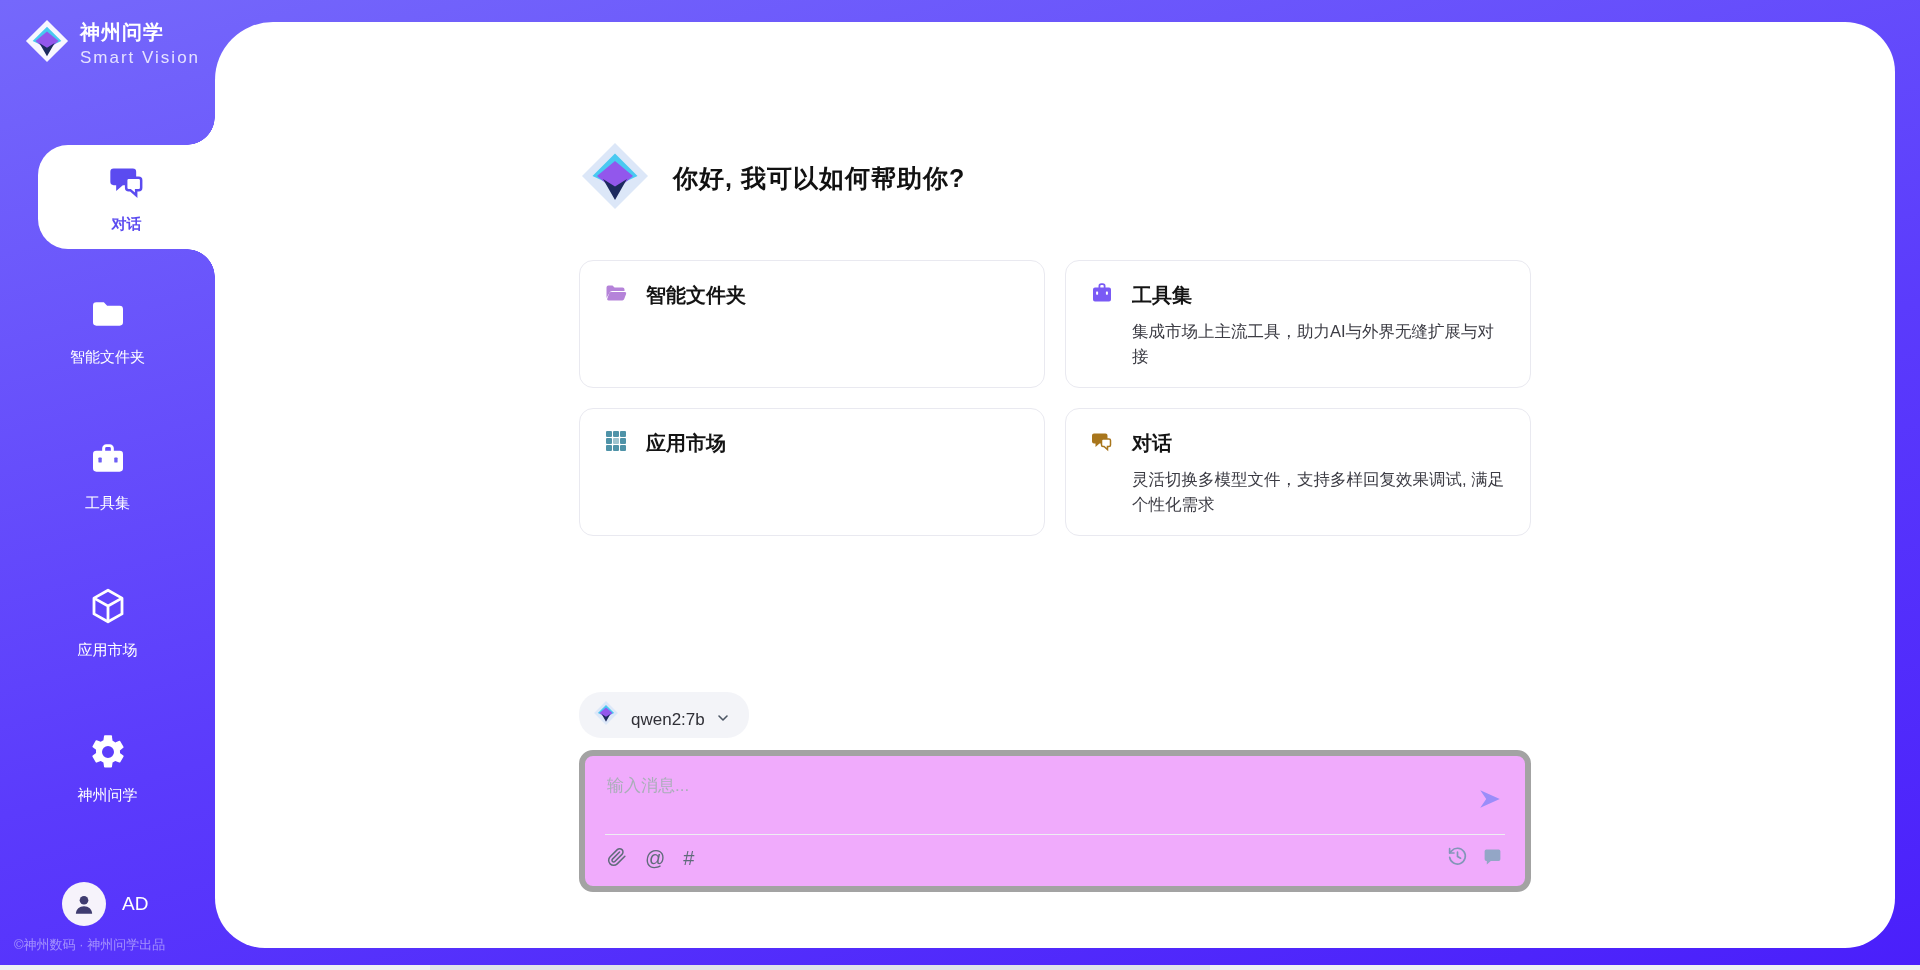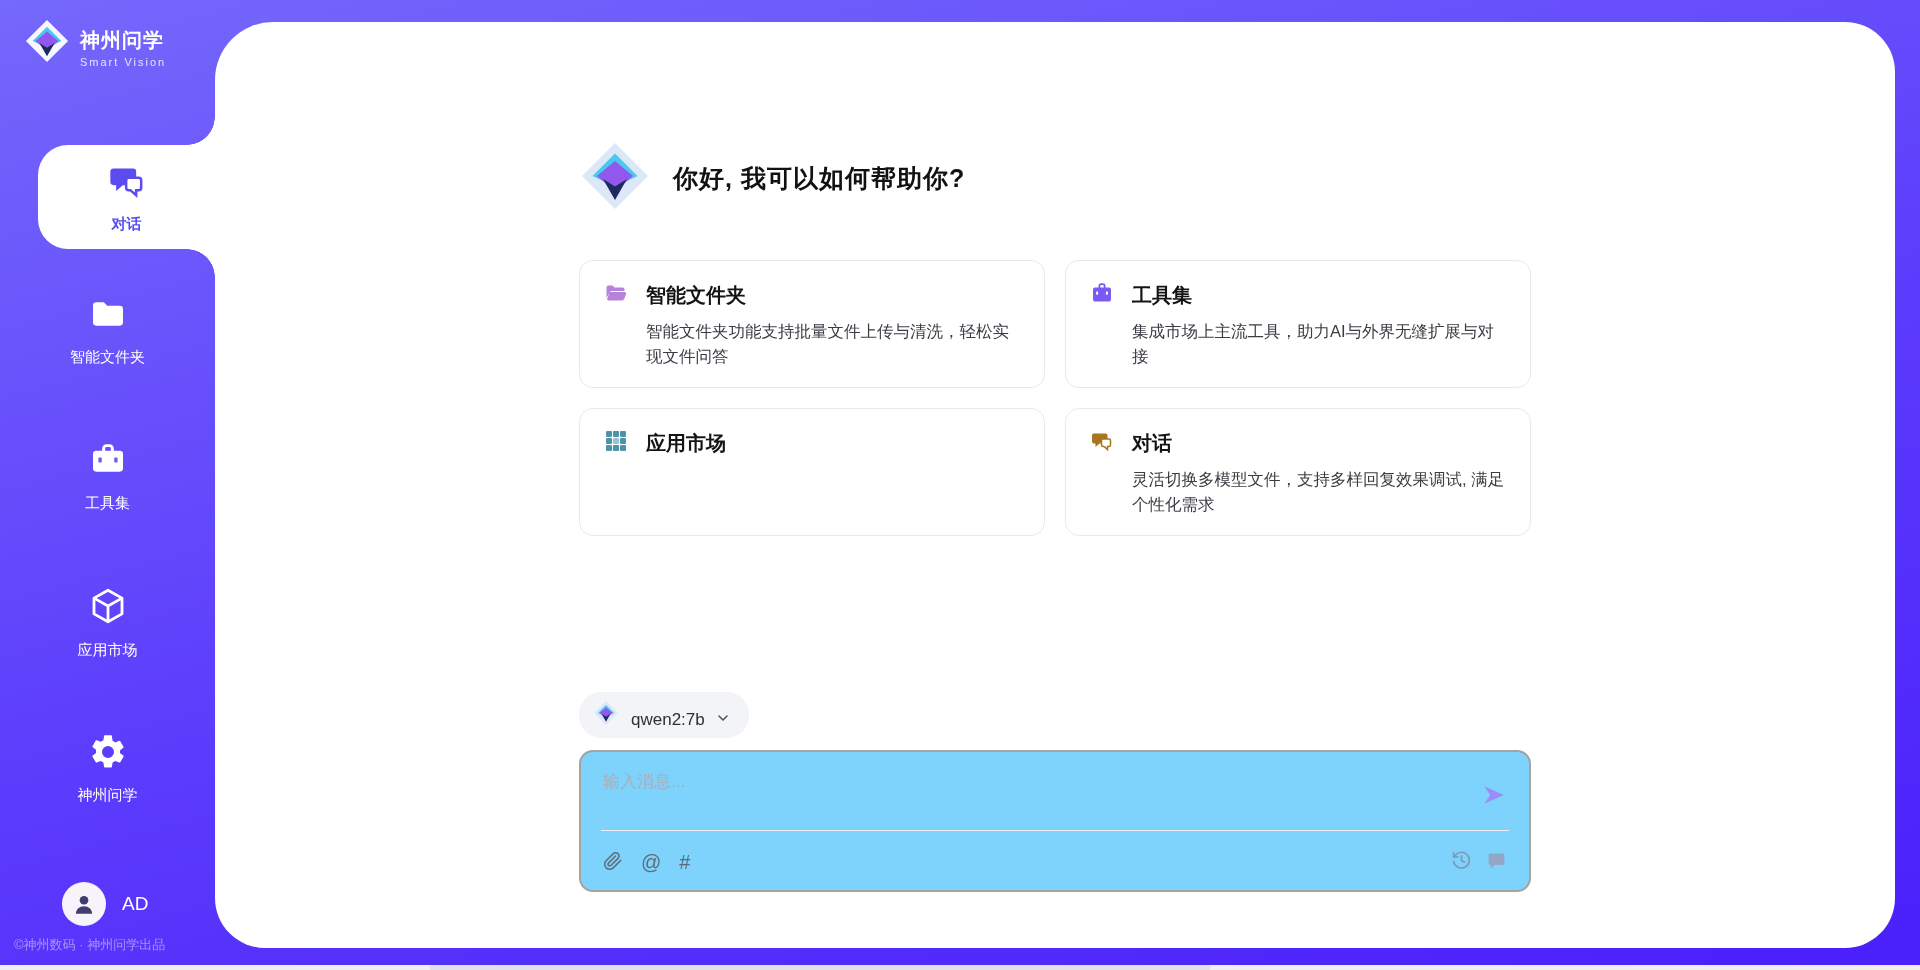--- a/index.html
+++ b/index.html
@@ -6,21 +6,21 @@
   html,body { width:1920px; height:970px; overflow:hidden; font-family:"Liberation Sans",sans-serif; }
   .stage {
     position:relative; width:1920px; height:970px;
     background:linear-gradient(165deg,#7568fb 0%,#5b3bfc 55%,#4a1ffb 100%);
   }
 
   
   .sidebar { position:absolute; left:0; top:0; width:215px; height:100%; z-index:2; }
   .brand { display:flex; align-items:flex-end; gap:10px; padding:18px 0 0 24px; }
   .brand-name { color:#fff; font-size:20px; font-weight:bold; letter-spacing:1px; }
-  .brand-sub { color:#e6e3ff; font-size:11px; letter-spacing:2px; margin-top:2px; }
+  .brand-sub { color:#e6e3ff; font-size:17px; letter-spacing:2px; margin-top:2px; }
   nav { position:absolute; top:145px; left:0; width:215px; }
   .nav-item {
     display:flex; flex-direction:column; align-items:center; justify-content:center;
     gap:10px; height:82px; cursor:pointer; color:#fff;
   }
   .nav-item .nav-label { font-size:15px; }
   .nav-item.n1 { margin-top:40px; }
   .nav-item.n2,.nav-item.n3,.nav-item.n4 { margin-top:64px; }
   .nav-item.active {
     position:relative; margin-left:38px; width:177px; height:104px;
@@ -58,21 +58,21 @@
   .card-desc { margin:10px 0 0 42px; font-size:16.5px; color:#3c3c44; line-height:1.5; max-width:620px; }
 
   .model-pill {
     display:inline-flex; align-items:flex-end; margin-top:156px;
     background:#f3f4f8; border-radius:22px; padding:8px 18px 8px 14px; cursor:pointer;
   }
   .model-name { font-size:17px; color:#2f2f36; margin:0 10px 0 12px; }
 
   .composer {
     position:relative; margin-top:12px; height:142px;
-    border:2px solid #a3a3a3; border-radius:14px; background:#7dd3fc;
+    border:6px solid #a3a3a3; border-radius:14px; background:#f0abfc;
   }
   .composer textarea {
     position:absolute; top:0; left:0; width:100%; height:74px;
     border:none; outline:none; resize:none; background:transparent;
     padding:18px 70px 0 22px; font-size:17px; color:#222;
     font-family:"Liberation Sans",sans-serif;
   }
   .composer textarea::placeholder { color:#a9aeb8; }
   .send-btn { position:absolute; right:22px; top:30px; background:none; border:none; cursor:pointer; }
   .composer-divider { position:absolute; left:20px; right:20px; top:78px; border-top:1px solid #edeef2; }
@@ -192,21 +192,20 @@
         <div class="card">
           <div class="card-head">
             <span>
               <svg width="24" height="24" viewBox="0 0 24 24">
                 <path d="M2.5 6.5a2 2 0 0 1 2-2h4l2 2h8a2 2 0 0 1 2 2v1.5H8.2a3 3 0 0 0-2.8 1.9L2.5 17V6.5z" fill="#b583d9"></path>
                 <path d="M8.2 11h12.6a1.4 1.4 0 0 1 1.3 1.9l-1.9 5.2a2 2 0 0 1-1.9 1.3H4.6a1.4 1.4 0 0 1-1.3-1.9l1.9-5.2A2 2 0 0 1 7.1 11z" fill="#b583d9"></path>
               </svg>
             </span>
             <span class="card-title">智能文件夹</span>
           </div>
-          <div class="card-desc">智能文件夹功能支持批量文件上传与清洗，轻松实现文件问答</div>
         </div>
 
         <div class="card">
           <div class="card-head">
             <span>
               <svg width="24" height="24" viewBox="0 0 24 24">
                 <path fill-rule="evenodd" fill="#7a5af5" d="M8.5 6.5V5a2.7 2.7 0 0 1 2.7-2.7h1.6A2.7 2.7 0 0 1 15.5 5v1.5H19a2 2 0 0 1 2 2v10a2 2 0 0 1-2 2H5a2 2 0 0 1-2-2v-10a2 2 0 0 1 2-2h3.5zm1.8 0h3.4V5a.9.9 0 0 0-.9-.9h-1.6a.9.9 0 0 0-.9.9v1.5z"></path>
                 <rect x="6.1" y="10.5" width="2" height="3.2" rx="0.6" fill="#ffffff"></rect>
                 <rect x="15.9" y="10.5" width="2" height="3.2" rx="0.6" fill="#ffffff"></rect>
               </svg>

